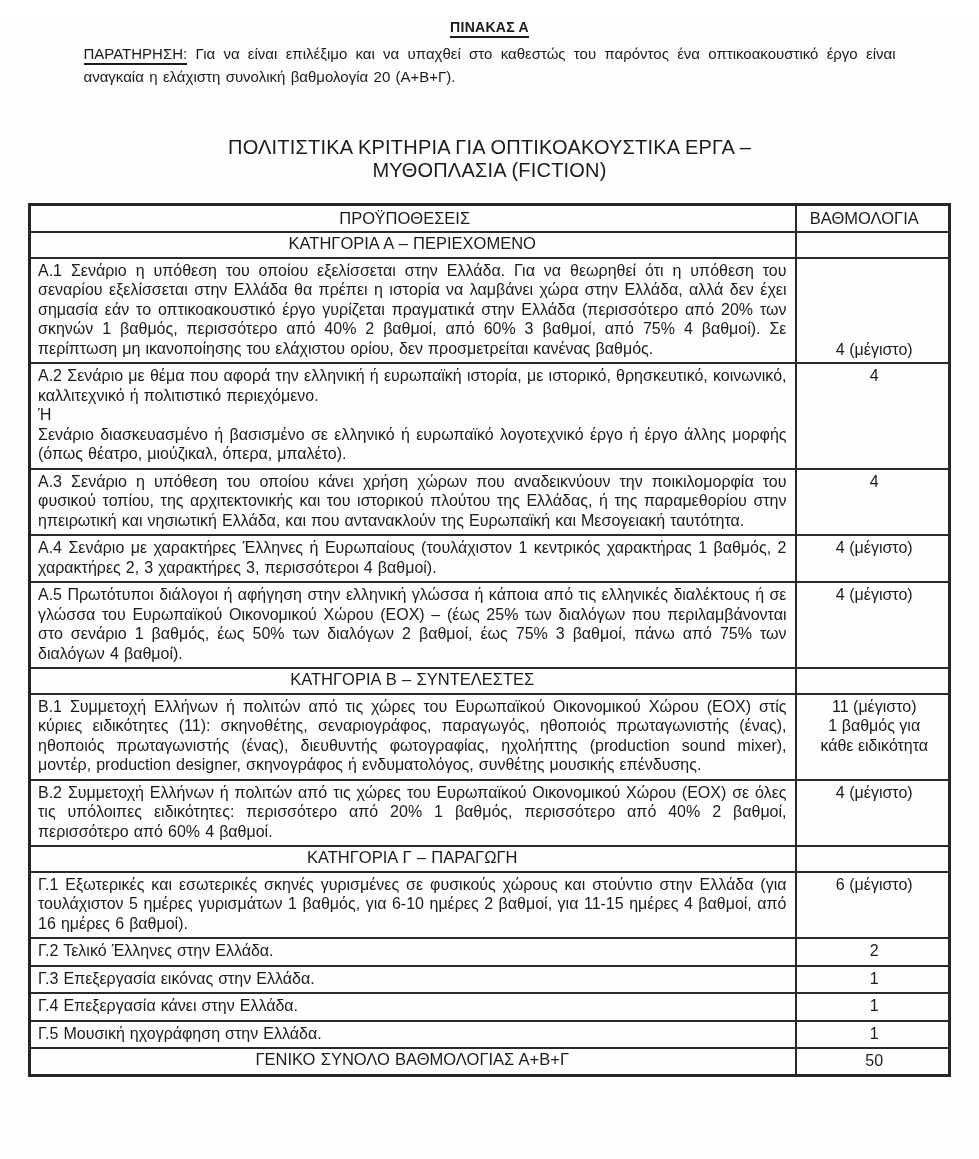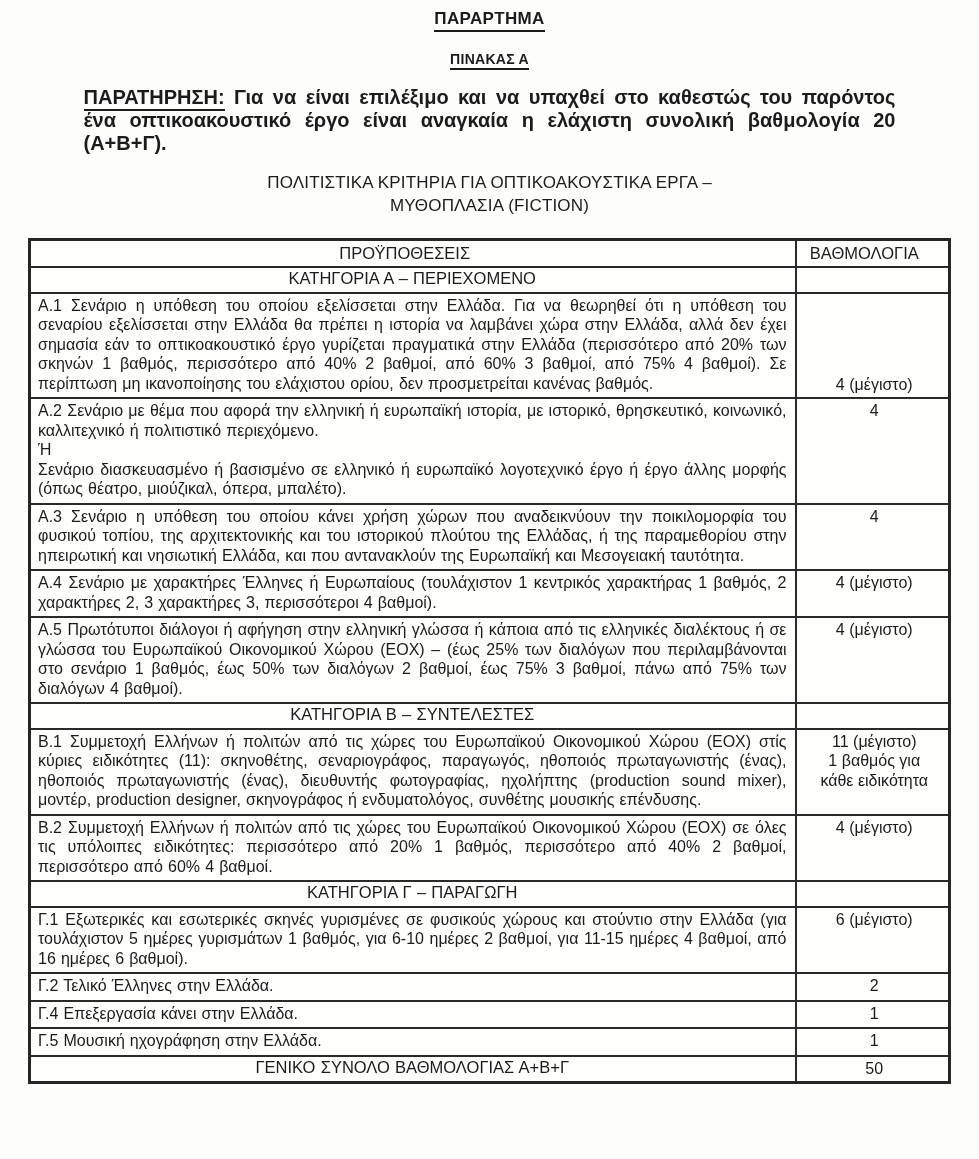--- a/index.html
+++ b/index.html
@@ -30,34 +30,34 @@
     padding-bottom: 1px;
   }
   .h-sub {
     margin-top: 19px;
     font-size: 14px;
     font-weight: bold;
     letter-spacing: 0.02em;
   }
   .note {
     width: 812px;
-    margin: 16px auto 0 auto;
+    margin: 4px auto 0 auto;
     text-align: justify;
-    font-size: 20px;
-    font-weight: bold;
+    font-size: 15px;
+    font-weight: normal;
     line-height: 23px;
     word-spacing: 0.08em;
   }
   .note .u {
     border-bottom: 2.5px solid #1b1b1b;
     padding-bottom: 1px;
   }
   .criteria-title {
-    margin-top: 16px;
-    font-size: 17px;
+    margin-top: 48px;
+    font-size: 20px;
     line-height: 23px;
     letter-spacing: 0.01em;
   }
   table.criteria {
     width: 920px;
     margin: 21px auto 0 auto;
     border-collapse: collapse;
     table-layout: fixed;
     font-size: 16px;
     background: #fefefd;
@@ -97,23 +97,20 @@
     text-align: center;
   }
   td.c-score.bottom { vertical-align: bottom; }
 </style>
 </head>
 <body>
 
 <div class="page">
 
   <div class="doc-header">
-    <div class="h-title">
-      <span class="u">ΠΑΡΑΡΤΗΜΑ</span>
-    </div>
     <div class="h-sub">
       <span class="u">ΠΙΝΑΚΑΣ Α</span>
     </div>
     <p class="note"><span class="u">ΠΑΡΑΤΗΡΗΣΗ:</span>
       <span>Για να είναι επιλέξιμο και να υπαχθεί στο καθεστώς του παρόντος ένα οπτικοακουστικό έργο είναι αναγκαία η ελάχιστη συνολική βαθμολογία 20 (Α+Β+Γ).</span></p>
     <div class="criteria-title">
       <div>ΠΟΛΙΤΙΣΤΙΚΑ ΚΡΙΤΗΡΙΑ ΓΙΑ ΟΠΤΙΚΟΑΚΟΥΣΤΙΚΑ ΕΡΓΑ –</div>
       <div>
         <span class="u">ΜΥΘΟΠΛΑΣΙΑ (FICTION)</span>
       </div>
@@ -178,20 +175,24 @@
         </tr>
         <tr>
           <td class="c-text">Γ.1 Εξωτερικές και εσωτερικές σκηνές γυρισμένες σε φυσικούς χώρους και στούντιο στην Ελλάδα (για τουλάχιστον 5 ημέρες γυρισμάτων 1 βαθμός, για 6-10 ημέρες 2 βαθμοί, για 11-15 ημέρες 4 βαθμοί, από 16 ημέρες 6 βαθμοί).</td>
           <td class="c-score">6 (μέγιστο)</td>
         </tr>
         <tr>
           <td class="c-text">Γ.2 Τελικό Έλληνες στην Ελλάδα.</td>
           <td class="c-score">2</td>
         </tr>
         <tr>
+          <td class="c-text">Γ.3 Επεξεργασία εικόνας στην Ελλάδα.</td>
+          <td class="c-score">1</td>
+        </tr>
+        <tr>
           <td class="c-text">Γ.4 Επεξεργασία κάνει στην Ελλάδα.</td>
           <td class="c-score">1</td>
         </tr>
         <tr>
           <td class="c-text">Γ.5 Μουσική ηχογράφηση στην Ελλάδα.</td>
           <td class="c-score">1</td>
         </tr>
         <tr>
           <td class="c-text c-cat">ΓΕΝΙΚΟ ΣΥΝΟΛΟ ΒΑΘΜΟΛΟΓΙΑΣ Α+Β+Γ</td>
           <td class="c-score">50</td>

